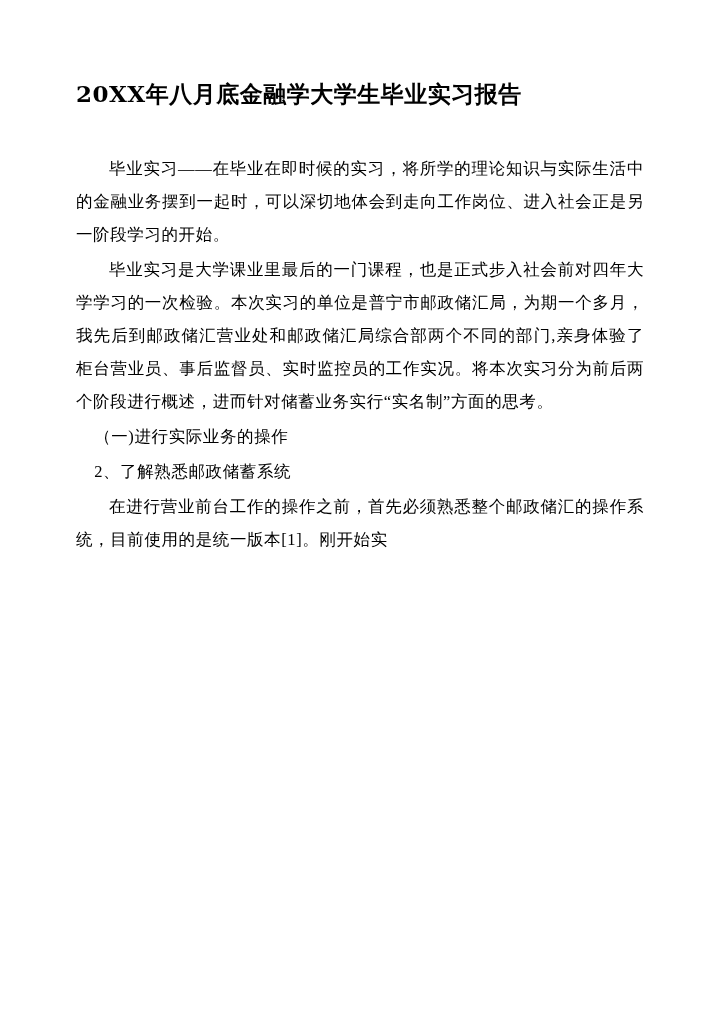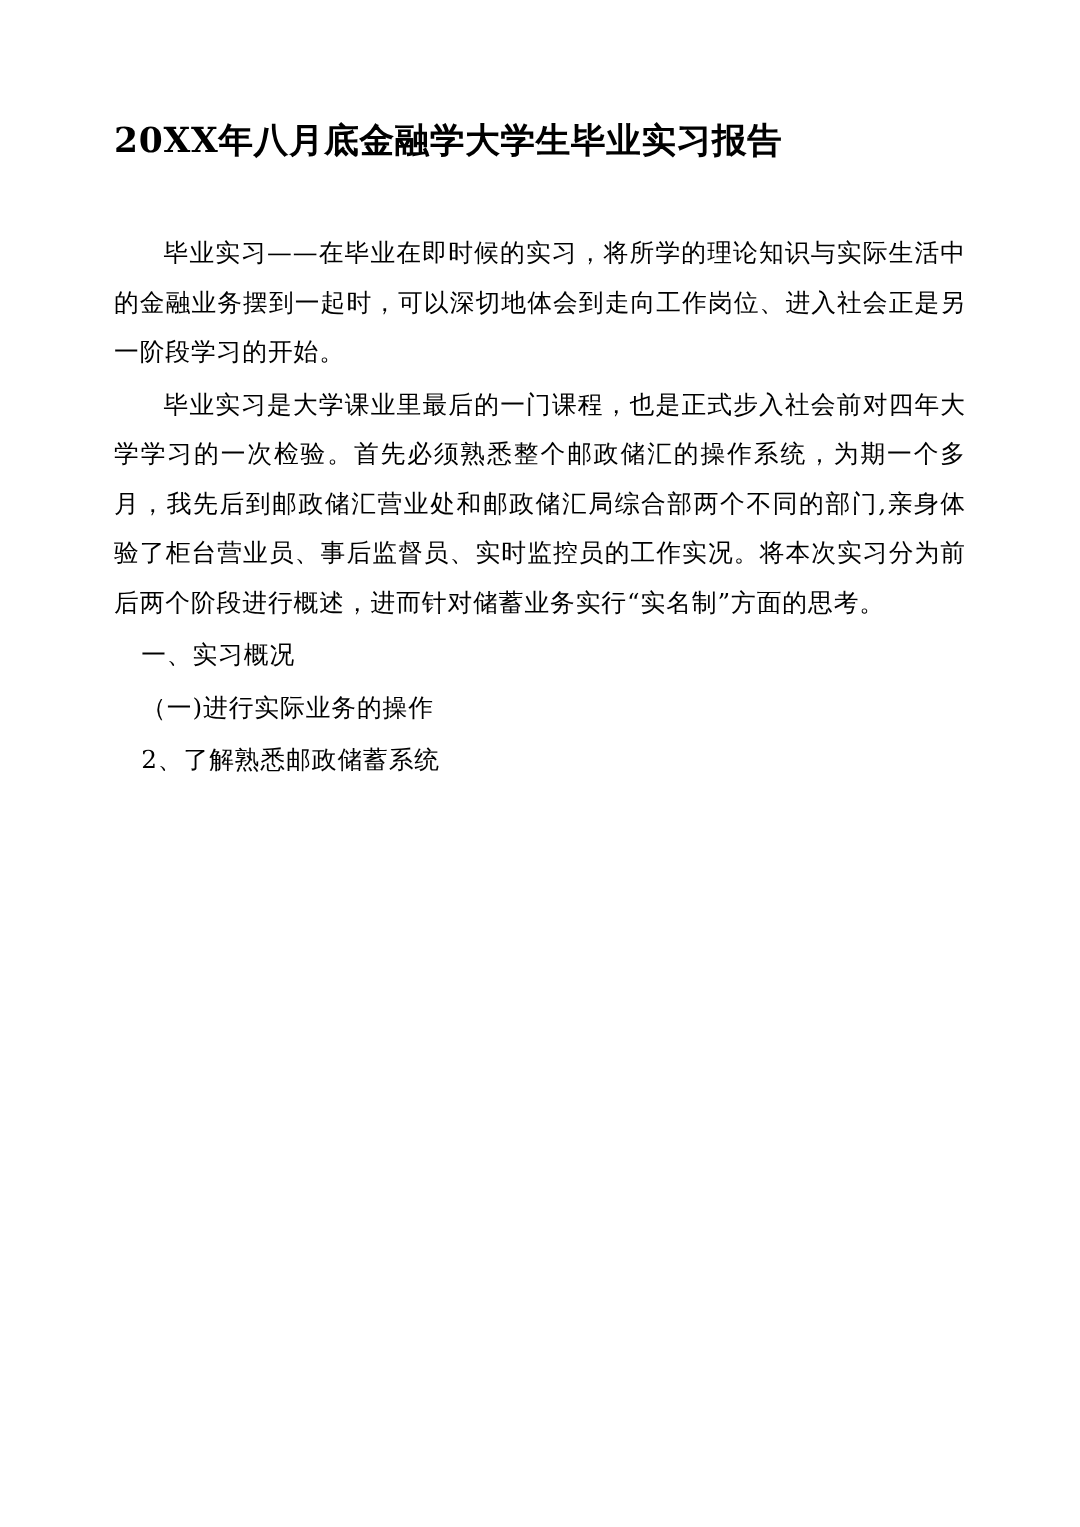--- a/index.html
+++ b/index.html
@@ -30,34 +30,35 @@
     letter-spacing: 0.5px;
     font-family: "DejaVu Serif", "Liberation Serif", serif;
   }
   .para {
     font-size: 16.5px;
     line-height: 2.0;
     margin: 0 0 2px 0;
     text-align: justify;
     text-justify: inter-ideograph;
     letter-spacing: 0.6px;
+    font-family: Liberation Serif, serif;
   }
   .indent-2 {
     text-indent: 2em;
   }
   .indent-1 {
     text-indent: 1.1em;
   }
 </style>
 </head>
 <body>
 
 <div class="page">
   <h1 class="doc-title">20XX年八月底金融学大学生毕业实习报告</h1>
 
   <div class="body-text">
     <p class="para indent-2">毕业实习——在毕业在即时候的实习，将所学的理论知识与实际生活中的金融业务摆到一起时，可以深切地体会到走向工作岗位、进入社会正是另一阶段学习的开始。</p>
-    <p class="para indent-2">毕业实习是大学课业里最后的一门课程，也是正式步入社会前对四年大学学习的一次检验。首先必须熟悉整个邮政储汇的操作系统，为期一个多月，我先后到邮政储汇营业处和邮政储汇局综合部两个不同的部门,亲身体验了柜台营业员、事后监督员、实时监控员的工作实况。将本次实习分为前后两个阶段进行概述，进而针对储蓄业务实行“实名制”方面的思考。</p>
-    <p class="para indent-1">一、实习概况</p>
+    <p class="para indent-2">毕业实习是大学课业里最后的一门课程，也是正式步入社会前对四年大学学习的一次检验。本次实习的单位是普宁市邮政储汇局，为期一个多月，我先后到邮政储汇营业处和邮政储汇局综合部两个不同的部门,亲身体验了柜台营业员、事后监督员、实时监控员的工作实况。将本次实习分为前后两个阶段进行概述，进而针对储蓄业务实行“实名制”方面的思考。</p>
     <p class="para indent-1">（一)进行实际业务的操作</p>
     <p class="para indent-1">2、了解熟悉邮政储蓄系统</p>
+    <p class="para indent-2">在进行营业前台工作的操作之前，首先必须熟悉整个邮政储汇的操作系统，目前使用的是统一版本[1]。刚开始实</p>
   </div>
 </div>
 
 </body></html>

